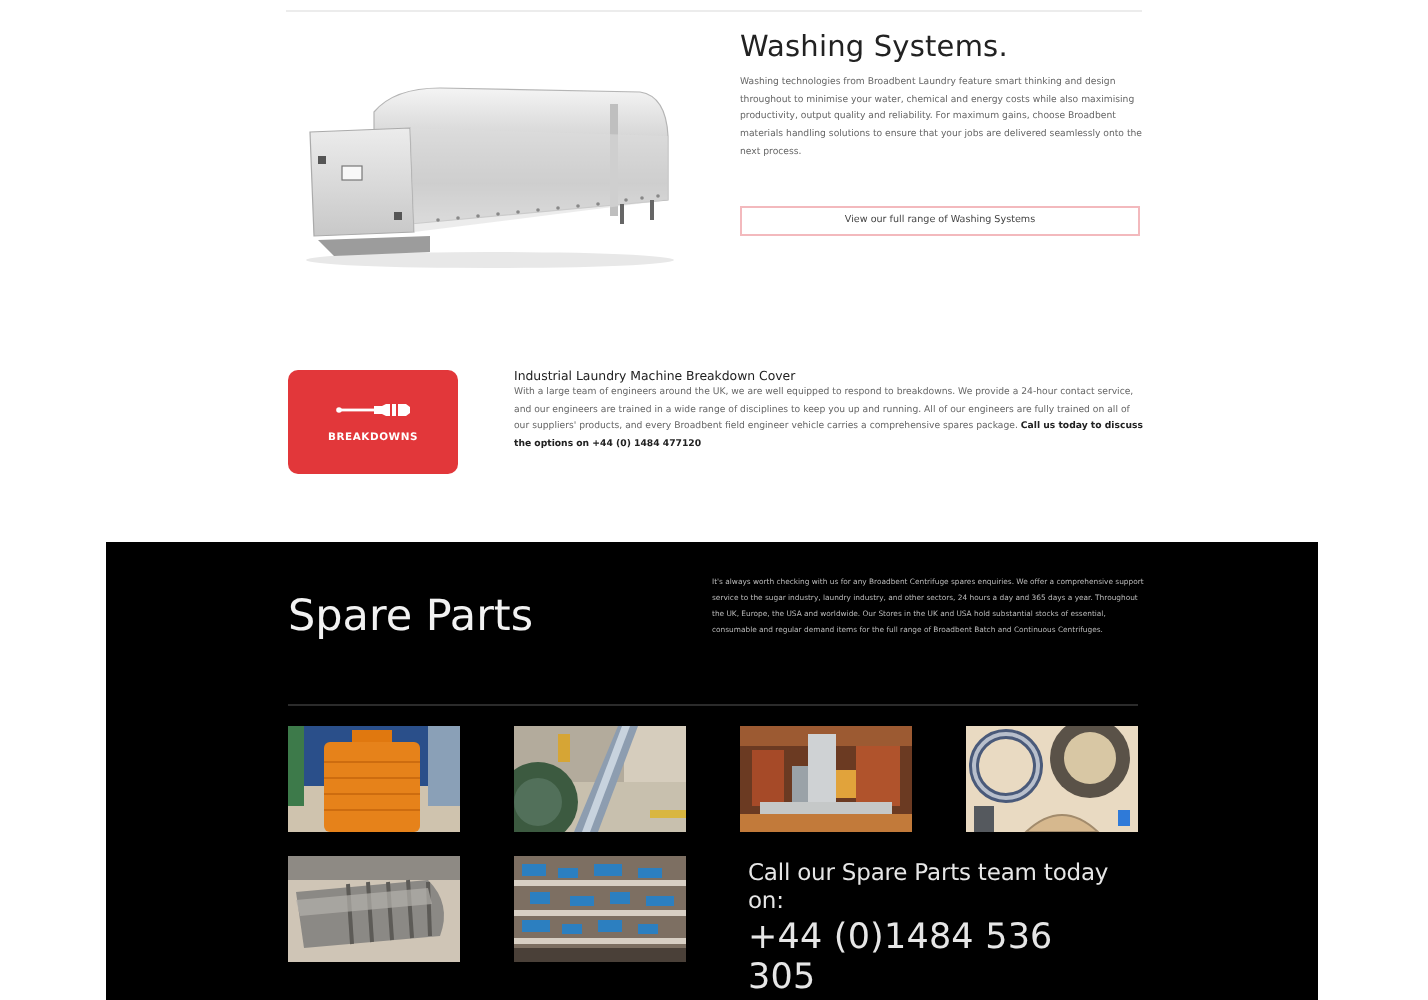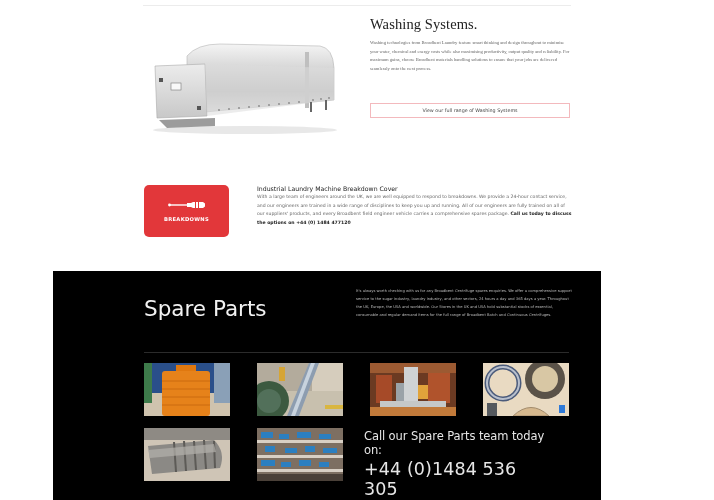--- a/index.html
+++ b/index.html
@@ -3,41 +3,41 @@
   <meta charset="utf-8">
   <style>
     * { box-sizing: border-box; margin: 0; padding: 0; }
     html, body { width: 714px; height: 500px; overflow: hidden; background: #ffffff; }
     body { font-family: "DejaVu Sans", "Liberation Sans", sans-serif; color: #333; position: relative; }
 
     .top-rule { position: absolute; left: 143px; top: 5px; width: 428px; height: 1px; background: #ececec; }
 
     
     .washer-img { position: absolute; left: 145px; top: 38px; width: 200px; height: 98px; }
-    .washing { position: absolute; left: 370px; top: 16px; width: 202px; font-family: Liberation Serif, serif; }
+    .washing { position: absolute; left: 370px; top: 16px; width: 202px; }
     .washing h2 { font-size: 14.5px; font-weight: normal; color: #222; letter-spacing: 0.1px; margin-bottom: 6px; }
     .washing p { font-size: 4.6px; line-height: 8.7px; color: #666; }
     .wash-btn { position: absolute; left: 370px; top: 103px; width: 200px; height: 15px; border: 1px solid #f3b9bd; background: #fff; font-size: 4.8px; color: #444; display: flex; align-items: center; justify-content: center; font-family: "DejaVu Sans", sans-serif; }
 
     
     .bd-badge { position: absolute; left: 144px; top: 185px; width: 85px; height: 52px; background: #e2373a; border-radius: 5px; display: flex; flex-direction: column; align-items: center; justify-content: center; }
     .bd-badge .tool { width: 40px; height: 10px; margin-bottom: 6px; }
     .bd-badge .lbl { color: #fff; font-size: 5.2px; font-weight: bold; letter-spacing: 0.3px; }
     .bd-text { position: absolute; left: 257px; top: 185px; width: 316px; }
     .bd-text h3 { font-size: 6.2px; font-weight: normal; color: #222; margin-bottom: 1px; }
     .bd-text p { font-size: 4.6px; line-height: 8.6px; color: #666; }
     .bd-text p b { color: #222; }
 
     
-    .spare { position: absolute; left: 53px; top: 271px; width: 548px; height: 229px; background: #000; }
+    .spare { position: absolute; left: 53px; top: 271px; width: 606px; height: 229px; background: #000; }
     .spare h2 { position: absolute; left: 91px; top: 25px; font-size: 21.5px; font-weight: normal; color: #f2f2f2; font-family: "DejaVu Sans", sans-serif; }
     .spare .intro { position: absolute; left: 303px; top: 17px; width: 216px; font-size: 3.7px; line-height: 7.9px; color: #bbb; }
     .spare .rule { position: absolute; left: 91px; top: 81px; width: 425px; height: 1px; background: #2b2b2b; }
     .thumb { position: absolute; width: 86px; height: 53px; overflow: hidden; }
-    .call { position: absolute; left: 311px; top: 158px; width: 190px; color: #e6e6e6; }
+    .call { position: absolute; left: 321px; top: 158px; width: 190px; color: #e6e6e6; }
     .call .l1 { font-size: 11.5px; letter-spacing: -0.1px; }
     .call .l2 { font-size: 17.5px; margin-top: 2px; letter-spacing: 0.1px; }
   </style>
 </head>
 <body>
 
 <div class="top-rule"></div>
 
 <div class="washer-img">
   <svg width="200" height="98" viewBox="0 0 200 98">

